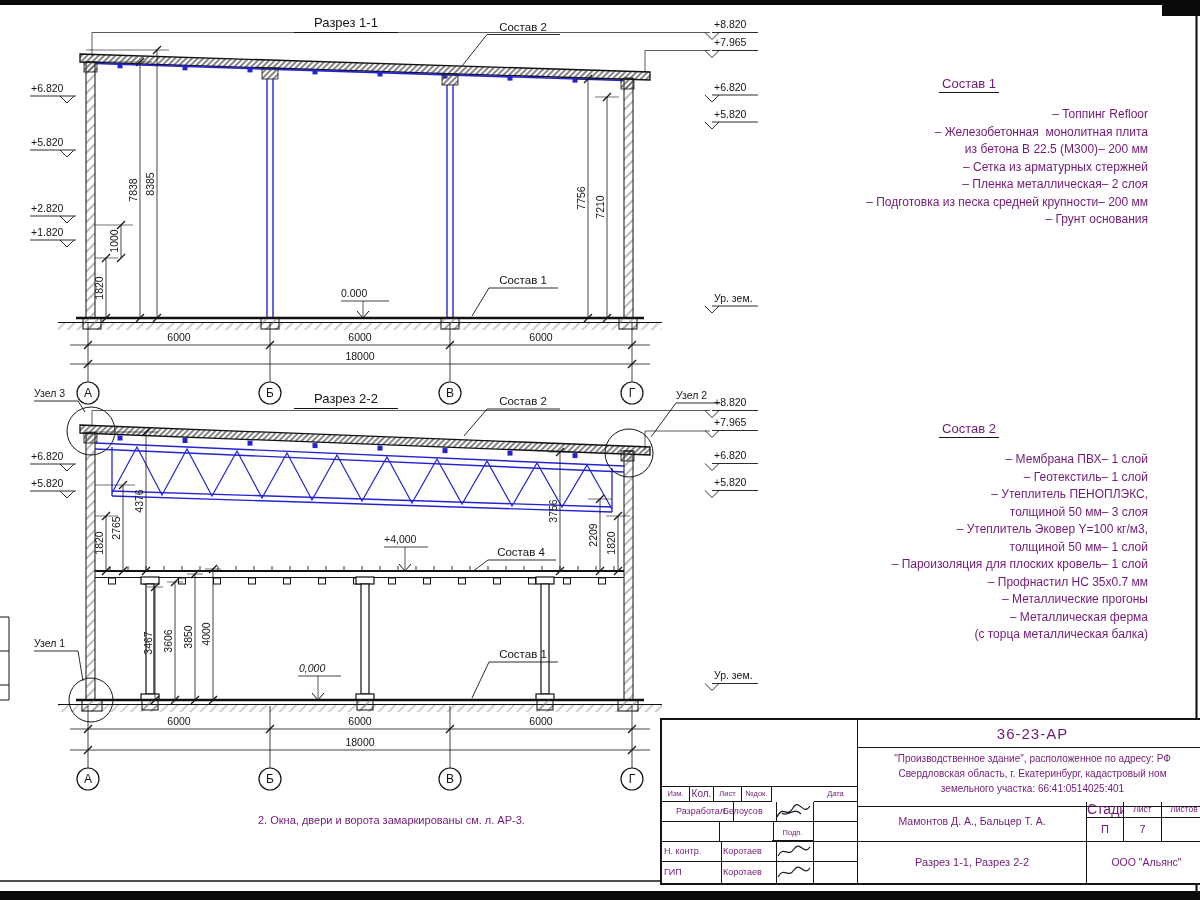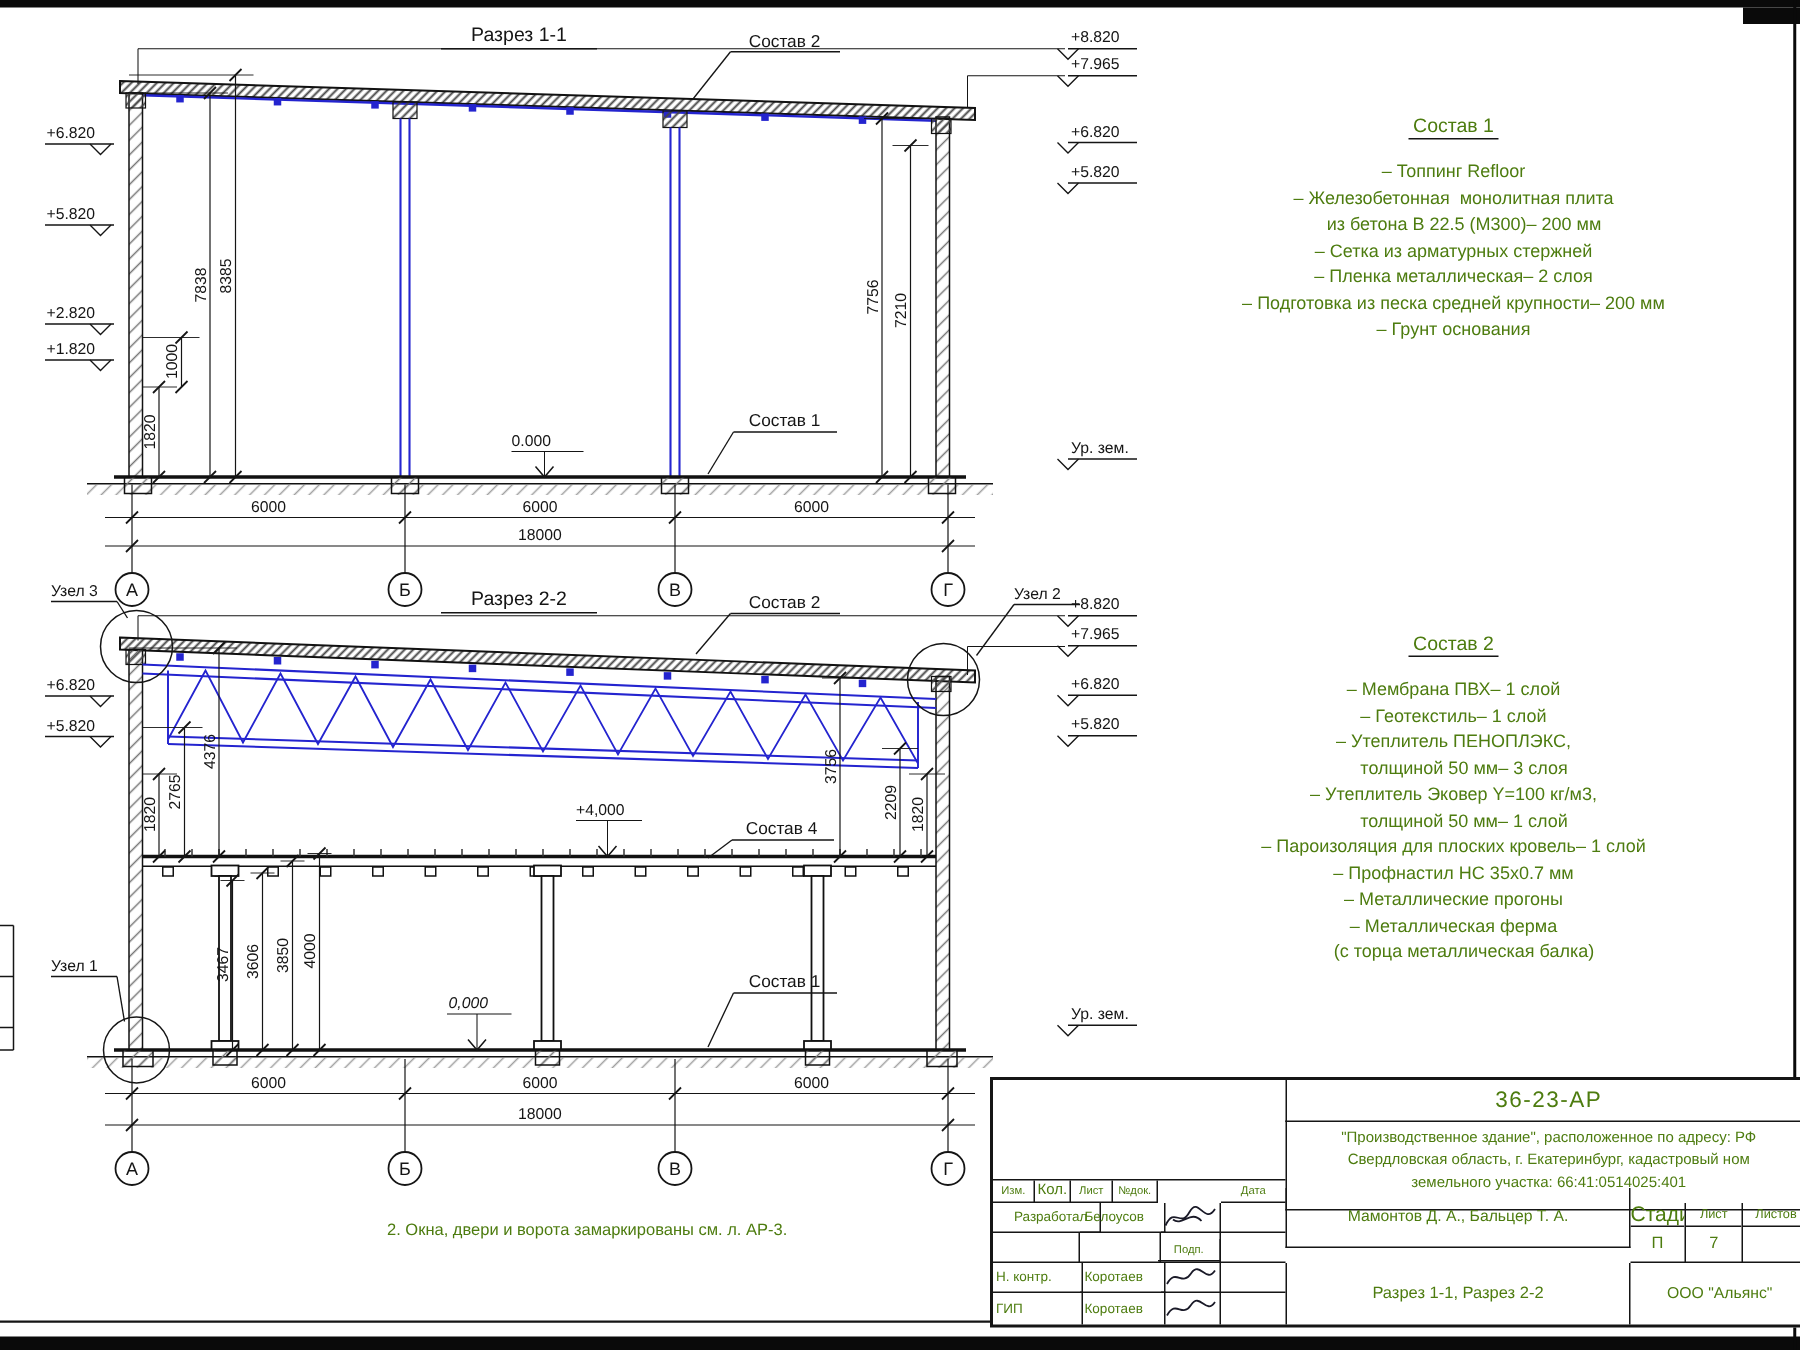--- a/index.html
+++ b/index.html
@@ -1,31 +1,31 @@
 <!DOCTYPE html>
 <html><head>
 <meta charset="utf-8">
 <style>
   * { margin:0; padding:0; }
   html,body { background:#ffffff; }
   .sheet { position:relative; width:1200px; height:900px; background:#ffffff; overflow:hidden;
-           font-family:"Liberation Sans", sans-serif; color:#4d7c0f; }
+           font-family:"Liberation Sans", sans-serif; color:#701a75; }
   .abs { position:absolute; }
   svg text { font-family:"Liberation Sans", sans-serif; fill:#151515; }
   .t  { font-size:10.5px; }
   .ts { font-size:11.5px; }
   .tt { font-size:13px; }
   .ax { font-size:12px; }
   .it { font-style:italic; }
 
   
   .comp { position:absolute; width:358px; }
   .comp h3 { font-size:13px; font-weight:normal; text-align:center; margin-bottom:15px; }
   .comp h3 span { border-bottom:1px solid #151515; padding:0 3px 1px; }
-  .comp .row { display:flex; justify-content:center; font-size:12px; line-height:17.5px; white-space:pre; }
+  .comp .row { display:flex; justify-content:flex-end; font-size:12px; line-height:17.5px; white-space:pre; }
   .comp .row .ind { padding-left:14px; }
 
   .notes { font-size:11px; line-height:17px; }
 
   
   .tblock { position:absolute; left:660px; top:718px; width:545px; height:163px;
             border:2px solid #151515; background:#fff; }
   .cell { position:absolute; overflow:hidden; }
   .bl { border-left:1.2px solid #151515; }
   .br { border-right:1.2px solid #151515; }
@@ -508,21 +508,21 @@
   <div class="cell bb" style="left:152px;top:122px;width:43px;height:19px;"></div>
   <div class="cell br" style="left:0;top:142px;width:57px;height:21px;font-size:9px;line-height:21px;padding-left:2px;">ГИП</div>
   <div class="cell br" style="left:58px;top:142px;width:53px;height:21px;font-size:9px;line-height:21px;padding-left:3px;">Коротаев</div>
   <div class="cell br" style="left:112px;top:142px;width:39px;height:21px;">
     <svg width="39" height="20" viewBox="0 0 39 20">
           <path d="M4,15 C10,4 14,17 20,8 S30,15 36,6" stroke="#1a1a28" fill="none" stroke-width="1.2"></path>
         </svg>
   </div>
   <div class="cell" style="left:152px;top:142px;width:43px;height:21px;"></div>
 
-  <div class="cell bl br bb cen" style="left:195px;top:72px;width:228px;height:39px;font-size:10.5px;line-height:39px;">Мамонтов Д. А., Бальцер Т. А.</div>
+  <div class="cell bl br bb cen" style="left:195px;top:82px;width:228px;height:39px;font-size:10.5px;line-height:39px;">Мамонтов Д. А., Бальцер Т. А.</div>
   <div class="cell br bb" style="left:425px;top:82px;width:36px;height:39px;">
     <div class="bb cen" style="height:15px;font-size:14px;line-height:15px;">Стадия</div>
     <div class="cen" style="font-size:11px;line-height:23px;">П</div>
   </div>
   <div class="cell br bb" style="left:462px;top:82px;width:37px;height:39px;">
     <div class="bb cen" style="height:15px;font-size:8.5px;line-height:15px;">Лист</div>
     <div class="cen" style="font-size:11px;line-height:23px;">7</div>
   </div>
   <div class="cell bb" style="left:500px;top:82px;width:44px;height:39px;">
     <div class="bb cen" style="height:15px;font-size:8.5px;line-height:15px;">Листов</div>

